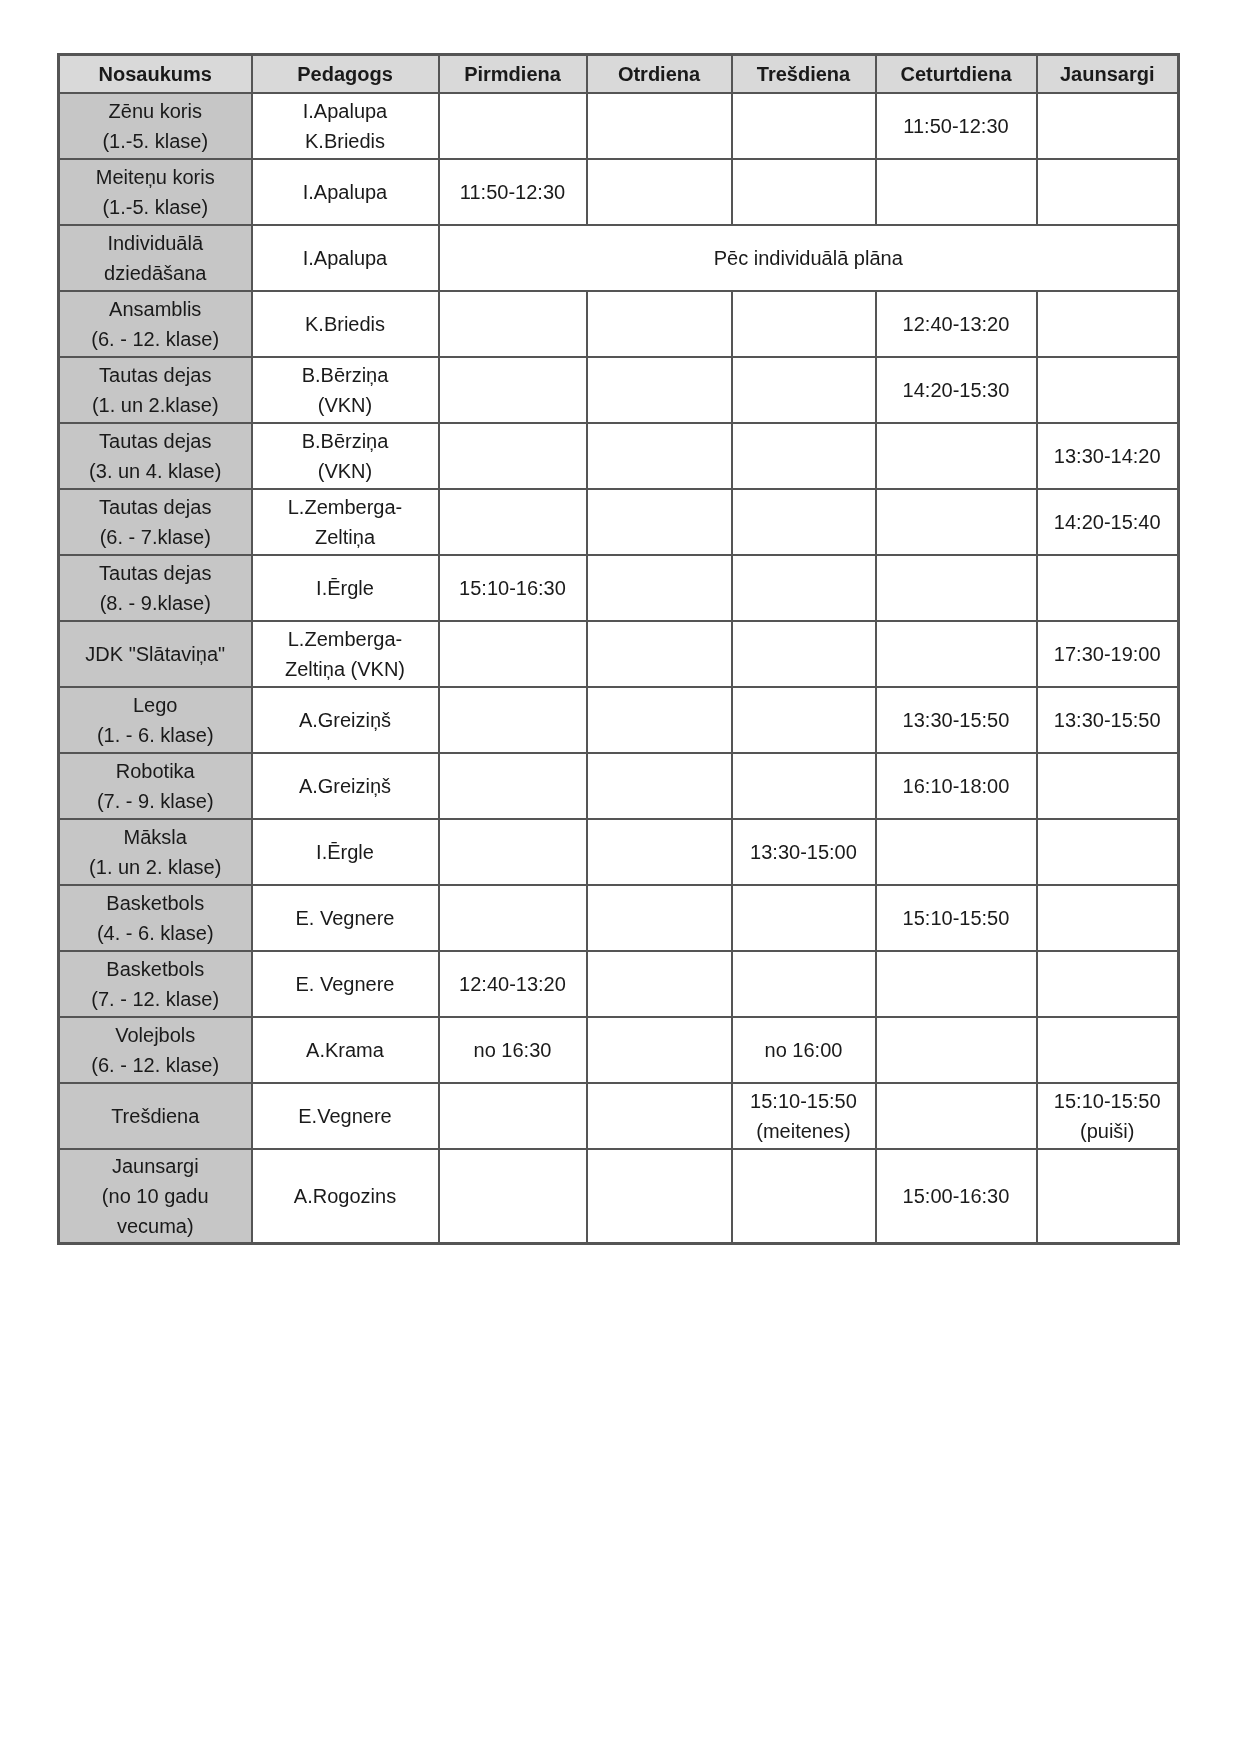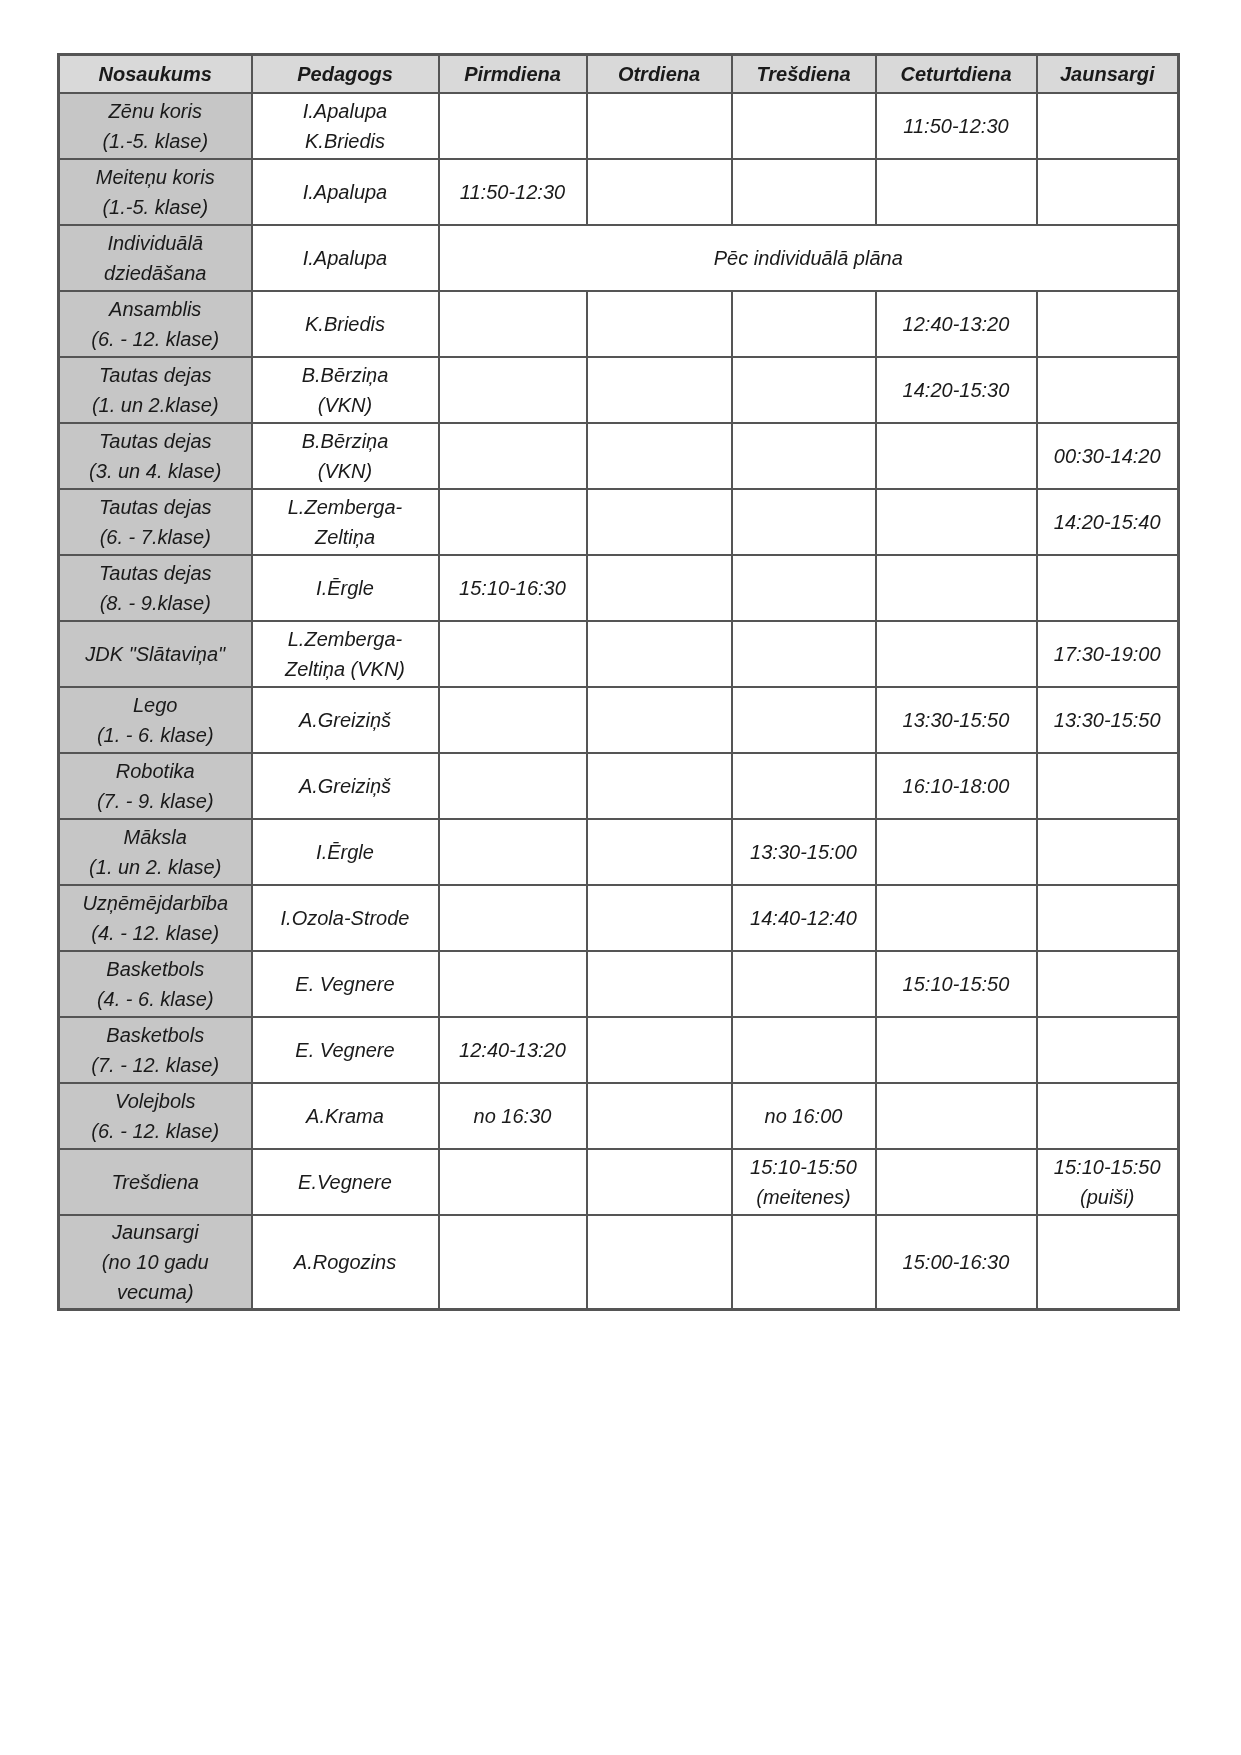--- a/index.html
+++ b/index.html
@@ -7,21 +7,20 @@
     padding: 0;
     background: #ffffff;
     font-family: "Liberation Sans", "DejaVu Sans", sans-serif;
   }
   .page {
     position: relative;
     width: 1241px;
     height: 1755px;
     background: var(--page-bg, #ffffff);
     overflow: hidden;
-    font-style: italic;
   }
   table.schedule {
     position: absolute;
     left: 57px;
     top: 53px;
     border-collapse: collapse;
     table-layout: fixed;
     border: 3px solid var(--border-color, #555555);
   }
   table.schedule th,
@@ -169,21 +168,21 @@
           </td>
           <td class="col-teacher">
             <span class="line">B.Bērziņa</span>
             <span class="line">(VKN)</span>
           </td>
           <td class="col-day"></td>
           <td class="col-day"></td>
           <td class="col-day"></td>
           <td class="col-day"></td>
           <td class="col-day">
-            <span class="line">00:30-14:20</span>
+            <span class="line">13:30-14:20</span>
           </td>
         </tr>
         <tr>
           <td class="col-name">
             <span class="line">Tautas dejas</span>
             <span class="line">(6. - 7.klase)</span>
           </td>
           <td class="col-teacher">
             <span class="line">L.Zemberga-</span>
             <span class="line">Zeltiņa</span>
@@ -267,36 +266,20 @@
             <span class="line">Māksla</span>
             <span class="line">(1. un 2. klase)</span>
           </td>
           <td class="col-teacher">
             <span class="line">I.Ērgle</span>
           </td>
           <td class="col-day"></td>
           <td class="col-day"></td>
           <td class="col-day">
             <span class="line">13:30-15:00</span>
-          </td>
-          <td class="col-day"></td>
-          <td class="col-day"></td>
-        </tr>
-        <tr>
-          <td class="col-name">
-            <span class="line">Uzņēmējdarbība</span>
-            <span class="line">(4. - 12. klase)</span>
-          </td>
-          <td class="col-teacher">
-            <span class="line">I.Ozola-Strode</span>
-          </td>
-          <td class="col-day"></td>
-          <td class="col-day"></td>
-          <td class="col-day">
-            <span class="line">14:40-12:40</span>
           </td>
           <td class="col-day"></td>
           <td class="col-day"></td>
         </tr>
         <tr>
           <td class="col-name">
             <span class="line">Basketbols</span>
             <span class="line">(4. - 6. klase)</span>
           </td>
           <td class="col-teacher">

